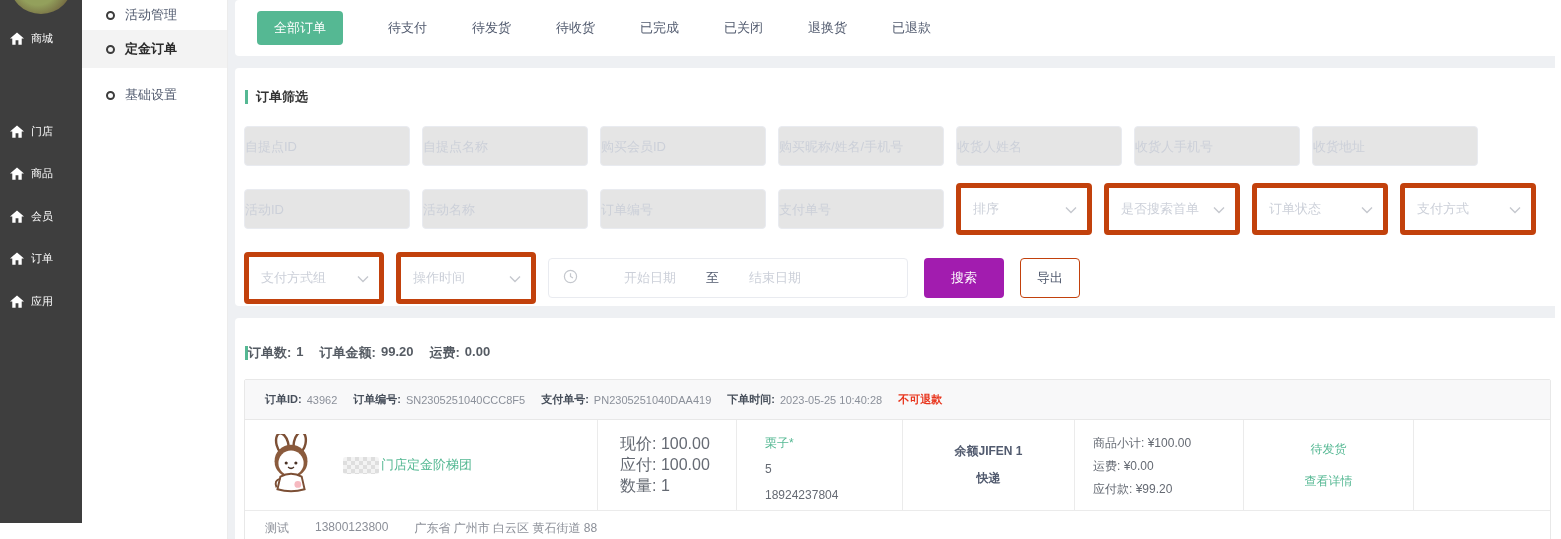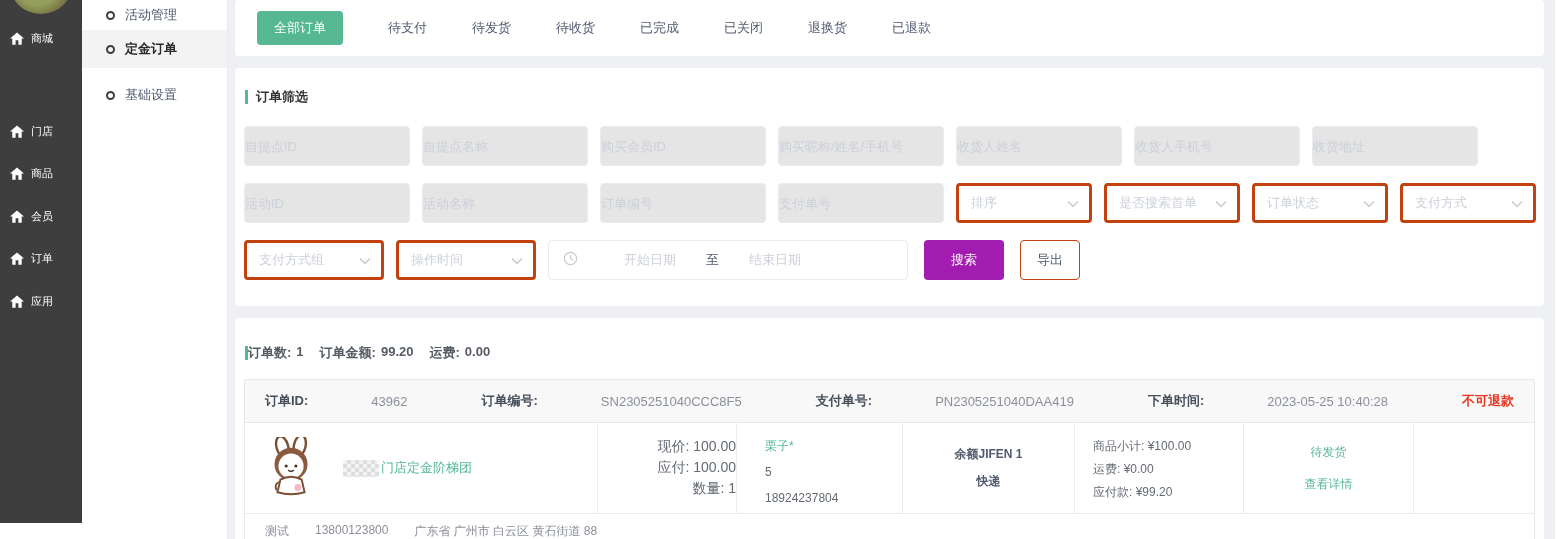--- a/index.html
+++ b/index.html
@@ -19,73 +19,73 @@
   .submenu { position:absolute; left:82px; top:0; width:146px; height:539px; background:#fff;
              border-right:1px solid #ececec; z-index:4; }
   .sub-item { display:flex; align-items:center; gap:10px; padding-left:24px; font-size:13px; color:#515a6e; cursor:pointer; }
   .sub-item .circle-icon { width:9px; height:9px; border:2px solid #3c3c3c; border-radius:50%; flex:0 0 auto; }
   .sub-item.s1 { height:30px; }
   .sub-item.s2 { height:38px; background:#f3f3f3; font-weight:bold; color:#2b2b2b; }
   .sub-item.s3 { height:38px; margin-top:8px; }
 
   
   .main { position:absolute; left:228px; top:0; width:1333px; height:539px; background:#eef0f3; }
-  .panel { position:absolute; left:7px; right:17px; background:#fff; border-radius:4px; }
+  .panel { position:absolute; left:7px; right:1px; background:#fff; border-radius:4px; }
   .scroll-strip { position:absolute; right:0; top:0; width:6px; height:539px; background:#fff; z-index:6; }
 
   
   .tabs-panel { top:0; height:56px; display:flex; align-items:center; padding-left:22px; gap:45px; }
   .tab { font-size:13px; color:#515a6e; cursor:pointer; white-space:nowrap; }
   .tab.active { background:#55b893; color:#fff; padding:8px 17px; border-radius:4px; }
 
   
   .filter-panel { top:68px; height:238px; }
   .panel-title { display:flex; align-items:center; gap:8px; padding:20px 0 0 10px; }
   .green-bar { width:3px; height:14px; background:#55b893; }
   .panel-title span { font-size:13px; font-weight:bold; color:#333; }
   .filter-rows { padding:20px 0 0 9px; }
   .f-row { display:flex; gap:12px; margin-bottom:17px; align-items:center; }
   .f-input { width:166px; height:40px; border:1px solid #e9ebf0; border-radius:4px; padding:0 0;
              font-size:13px; color:#666; background:#e5e5e5; outline:none; font-family:inherit; }
   .f-input::placeholder { color:#ccd0d9; opacity:1; }
-  .f-select { width:136px; height:40px; border:3px solid #c2410c; border-radius:4px; display:flex; align-items:center;
+  .f-select { width:136px; height:52px; border:5px solid #c2410c; border-radius:4px; display:flex; align-items:center;
               justify-content:space-between; padding:0 10px 0 12px; font-size:13px; color:#ccd0d9;
               background:#fff; cursor:pointer; }
   .f-select.w140 { width:140px; }
   .date-box { width:360px; height:40px; border:1px solid #e9ebf0; border-radius:4px; display:flex; align-items:center;
               padding:0 14px; font-size:13px; color:#ccd0d9; background:#fff; }
   .date-box .dstart { margin-left:46px; }
   .date-box .dsep { margin:0 30px; color:#515a6e; }
   .btn { height:40px; border-radius:4px; font-size:13px; cursor:pointer; font-family:inherit; }
   .btn-search { width:80px; background:#a21caf; color:#fff; border:none; margin-left:4px; }
   .btn-export { width:60px; background:#fff; color:#515a6e; border:1px solid #c2410c; margin-left:4px; }
 
   
   .list-panel { top:318px; height:230px; overflow:hidden; }
   .summary-row { display:flex; align-items:center; padding:26px 0 0 10px; }
   .summary-row .pair { display:flex; gap:5px; margin-right:16px; font-size:13px; font-weight:bold; color:#555b63; }
 
   .order-card { margin:17px 9px 0 9px; border:1px solid #e8e8e8; border-radius:2px; background:#fff; }
   .order-head { background:#f8f8f9; border-bottom:1px solid #e8e8e8; padding:12px 20px; display:flex;
-                align-items:center; gap:16px; font-size:13px;justify-content:space-between; }
+                align-items:center; gap:16px; font-size:11px; }
   .order-head .lbl { font-weight:bold; color:#474f5b; }
   .order-head .val { color:#8b909a; margin-left:-11px; }
   .refund-flag { color:#e8341c; font-weight:bold; }
 
   .order-body { display:flex; height:90px; }
   .col { border-left:1px solid #ebebeb; }
   .col:first-child { border-left:none; }
   .product-cell { width:352px; display:flex; align-items:center; gap:20px; padding-left:16px; }
   .avatar { width:62px; height:62px; flex:0 0 auto; cursor:pointer; }
   .product-name { font-size:13px; color:#55b893; display:flex; align-items:center; cursor:pointer; }
   .censor { display:inline-block; width:36px; height:17px; margin-right:2px; border-radius:2px; opacity:.85;
             background-image:linear-gradient(45deg,#d9d9d9 25%,transparent 25%,transparent 75%,#d9d9d9 75%),
                              linear-gradient(45deg,#d9d9d9 25%,#f2f2f2 25%,#f2f2f2 75%,#d9d9d9 75%);
             background-size:8px 8px; background-position:0 0,4px 4px; }
-  .price-cell { width:139px; padding:13px 0 0 22px; font-size:14px; color:#656a73; line-height:21px;text-align:right; }
+  .price-cell { width:139px; padding:13px 0 0 22px; font-size:16px; color:#656a73; line-height:21px; }
   .buyer-cell { width:166px; padding:10px 0 0 28px; font-size:12px; color:#656a73; line-height:26px; }
   .buyer-cell .nick { color:#55b893; cursor:pointer; }
   .delivery-cell { width:172px; display:flex; flex-direction:column; justify-content:center; align-items:center;
                    gap:10px; font-size:12px; font-weight:bold; color:#515a6e; }
   .totals-cell { width:169px; padding:12px 0 0 18px; font-size:12px; color:#656a73; line-height:23px; }
   .status-cell { width:170px; display:flex; flex-direction:column; justify-content:center; align-items:center;
                  gap:15px; font-size:12px; color:#55b893; }
   .status-cell .detail { cursor:pointer; }
   .empty-cell { flex:1; }
 

